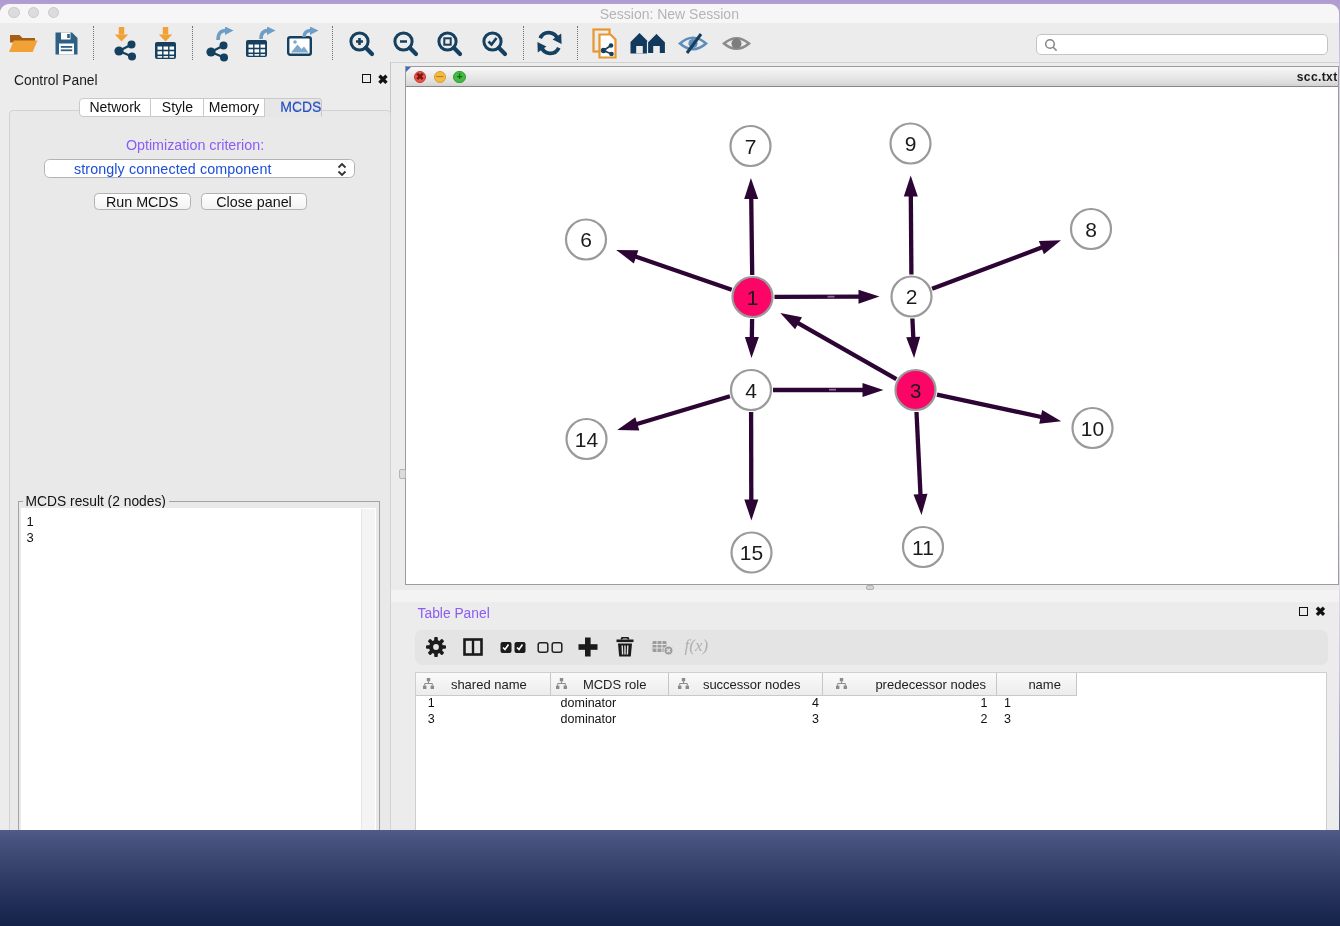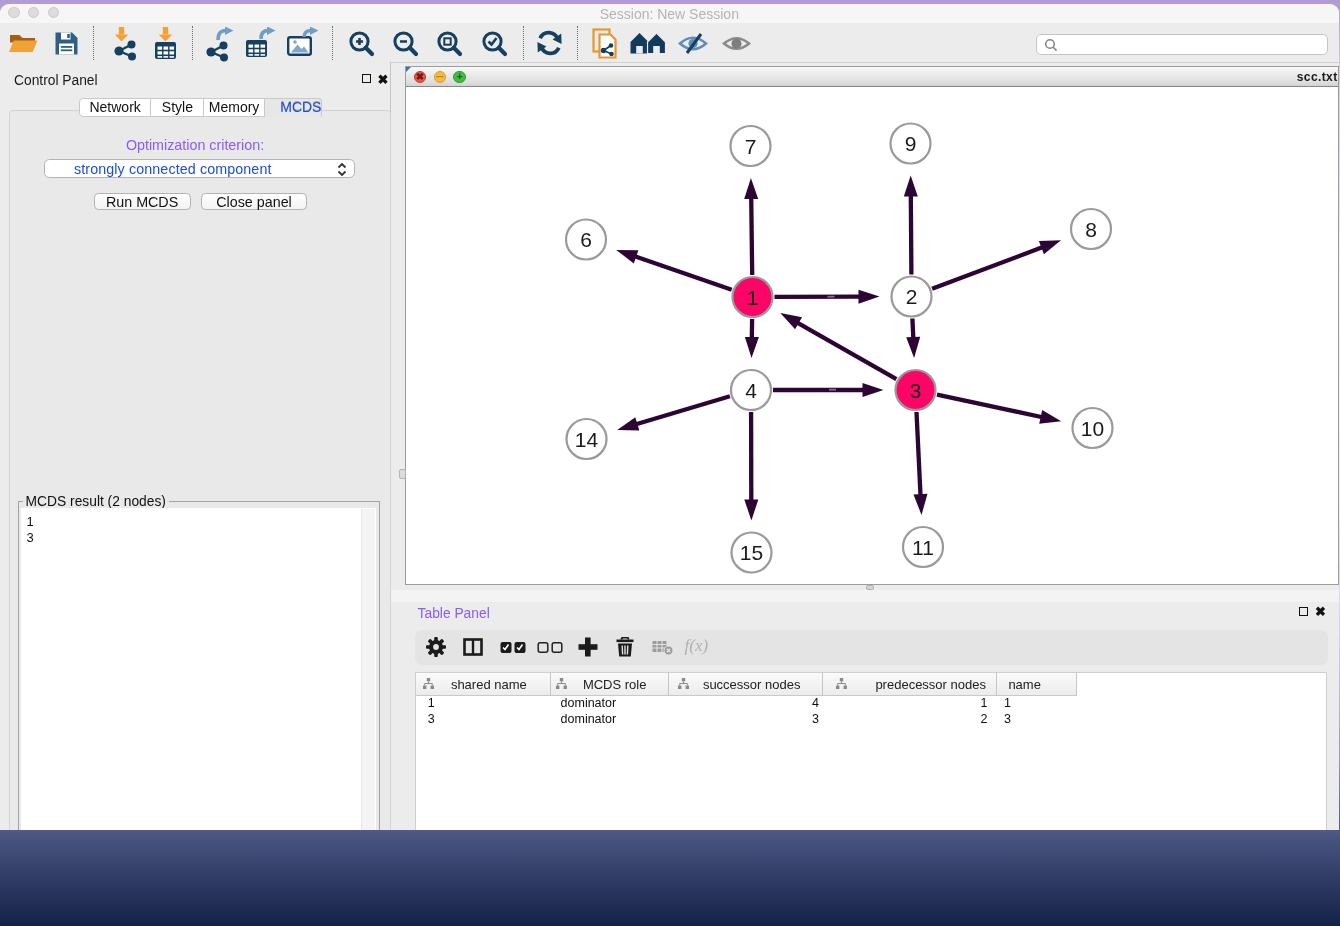--- a/index.html
+++ b/index.html
@@ -368,21 +368,21 @@
       <div id="thead">
         <div class="cdiv" style="left:133.6px"></div>
         <div class="cdiv" style="left:251.6px"></div>
         <div class="cdiv" style="left:406.1px"></div>
         <div class="cdiv" style="left:579.6px"></div>
         <div class="cdiv" style="left:660.1px"></div>
         <span class="cl" style="left:34.5px;">shared name</span>
         <span class="cl" style="left:166.5px;">MCDS role</span>
         <span class="cl" style="left:286.5px;">successor nodes</span>
         <span class="cl" style="left:459px;">predecessor nodes</span>
-        <span class="cl" style="left:592px;">name</span>
+        <span class="cl" style="left:612px;">name</span>
         <svg style="position:absolute;left:6.6px;top:5.9px" width="11" height="11" viewBox="0 0 11 11">
             <rect x="3.8" y="0" width="3.4" height="3.4" fill="#8a8a8a"></rect>
             <path d="M5.5 3.4 V5.5 M1.7 7.6 V5.5 H9.3 V7.6" stroke="#8a8a8a" stroke-width="1" fill="none"></path>
             <rect x="0" y="7.6" width="3.4" height="3.4" fill="#8a8a8a"></rect>
             <rect x="7.6" y="7.6" width="3.4" height="3.4" fill="#8a8a8a"></rect>
           </svg>
         <svg style="position:absolute;left:139.6px;top:5.9px" width="11" height="11" viewBox="0 0 11 11">
             <rect x="3.8" y="0" width="3.4" height="3.4" fill="#8a8a8a"></rect>
             <path d="M5.5 3.4 V5.5 M1.7 7.6 V5.5 H9.3 V7.6" stroke="#8a8a8a" stroke-width="1" fill="none"></path>
             <rect x="0" y="7.6" width="3.4" height="3.4" fill="#8a8a8a"></rect>

